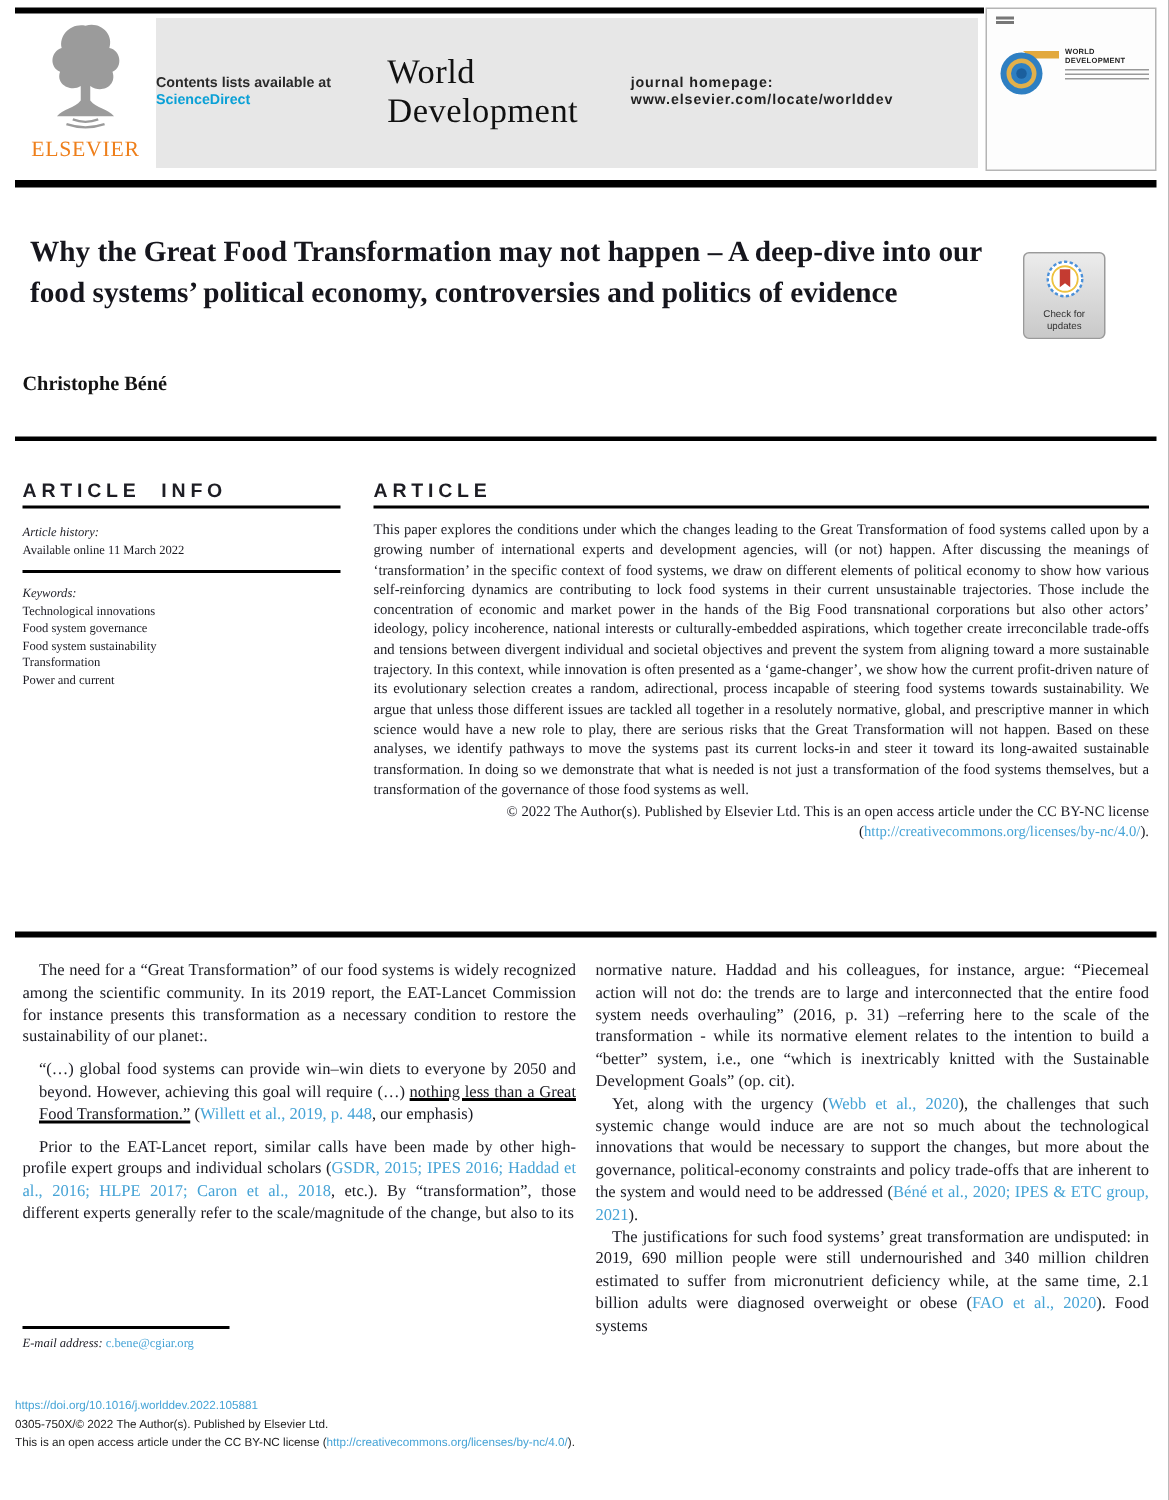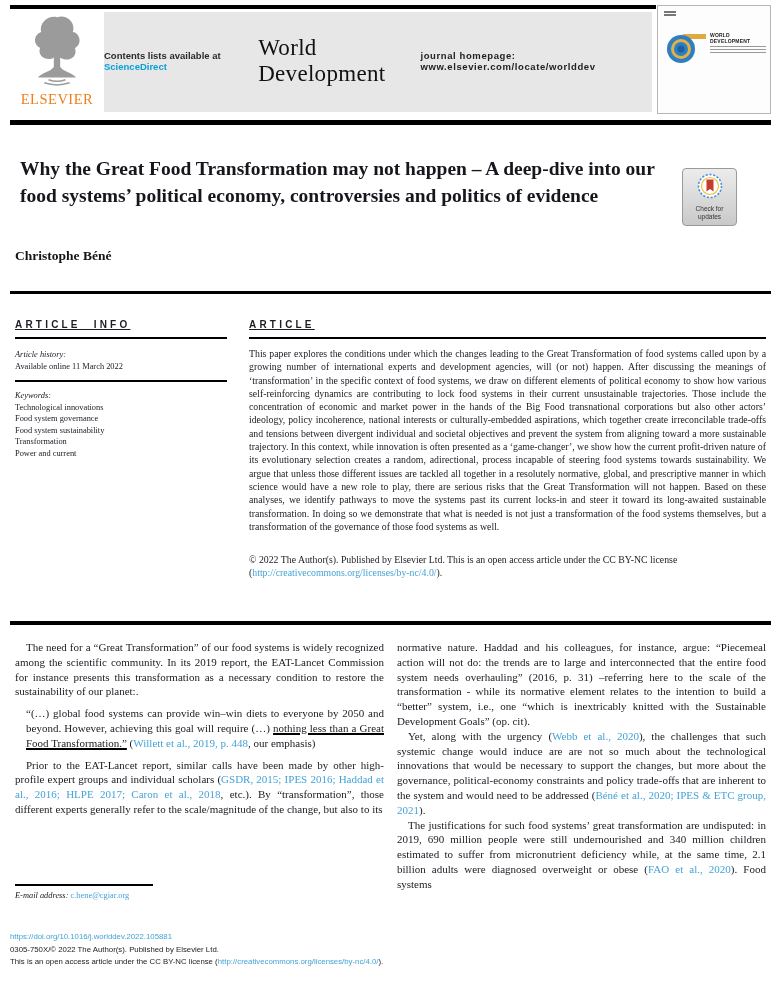--- a/index.html
+++ b/index.html
@@ -33,31 +33,31 @@
   .art-title{left:20px;top:156px;width:652px;font-size:19.5px;line-height:26.5px;
         font-weight:600;color:#16161d;}
   .badge{left:682px;top:168px;width:55px;height:58px;border:1px solid #9a9a9a;border-radius:4px;
         background:linear-gradient(#ececec,#c9c9c9);text-align:center;padding-top:4px;box-sizing:border-box;cursor:pointer;}
   .badge-label{font-family:"Liberation Sans",sans-serif;font-size:6.5px;color:#333;line-height:7.5px;margin-top:2px;}
   .author{left:15px;top:248px;font-size:13.5px;font-weight:600;color:#141414;}
   .affil{left:15px;top:273px;width:740px;font-size:7.8px;font-style:italic;color:#25252c;}
   .rule-b{left:10px;top:291px;width:761px;height:3px;background:#000;}
 
   
-  .sec-cap{font-family:"Liberation Sans",sans-serif;font-size:10px;font-weight:700;
-        letter-spacing:3.2px;word-spacing:7px;color:#1d1d24;text-decoration:underline;}
+  .sec-cap{font-family:"Liberation Sans",sans-serif;font-size:13px;font-weight:700;
+        letter-spacing:3.2px;word-spacing:7px;color:#1d1d24;}
   .cap-left{left:15px;top:319px;}
   .cap-right{left:249px;top:319px;}
   .rule-c1{left:15px;top:337px;width:212px;height:2px;background:#000;}
   .rule-c2{left:249px;top:337px;width:517px;height:2px;background:#000;}
   .info-col{left:15px;top:349px;width:212px;font-size:8.4px;line-height:11.5px;}
   .info-label{font-style:italic;}
   .info-rule{height:2px;background:#000;margin:8px 0 8px 0;width:212px;}
   .abstract-col{left:249px;top:347px;width:517px;font-size:9.8px;line-height:13.3px;text-align:justify;}
-  .copyright{text-align:left;margin-top:20px;}
+  .copyright{text-align:right;margin-top:2px;}
   .rule-d{left:10px;top:621px;width:761px;height:4px;background:#000;}
 
   
   .body-col{font-size:11px;line-height:14.8px;text-align:justify;}
   .col-left{left:15px;top:640px;width:369px;}
   .col-right{left:397px;top:640px;width:369px;}
   .h-intro{font-size:11.5px;font-weight:700;color:#1d3461;margin:0 0 13px 0;}
   .indent{text-indent:11px;margin:0;}
   .noindent{margin:0;}
   .bquote{margin:7px 0 7px 11px;}

